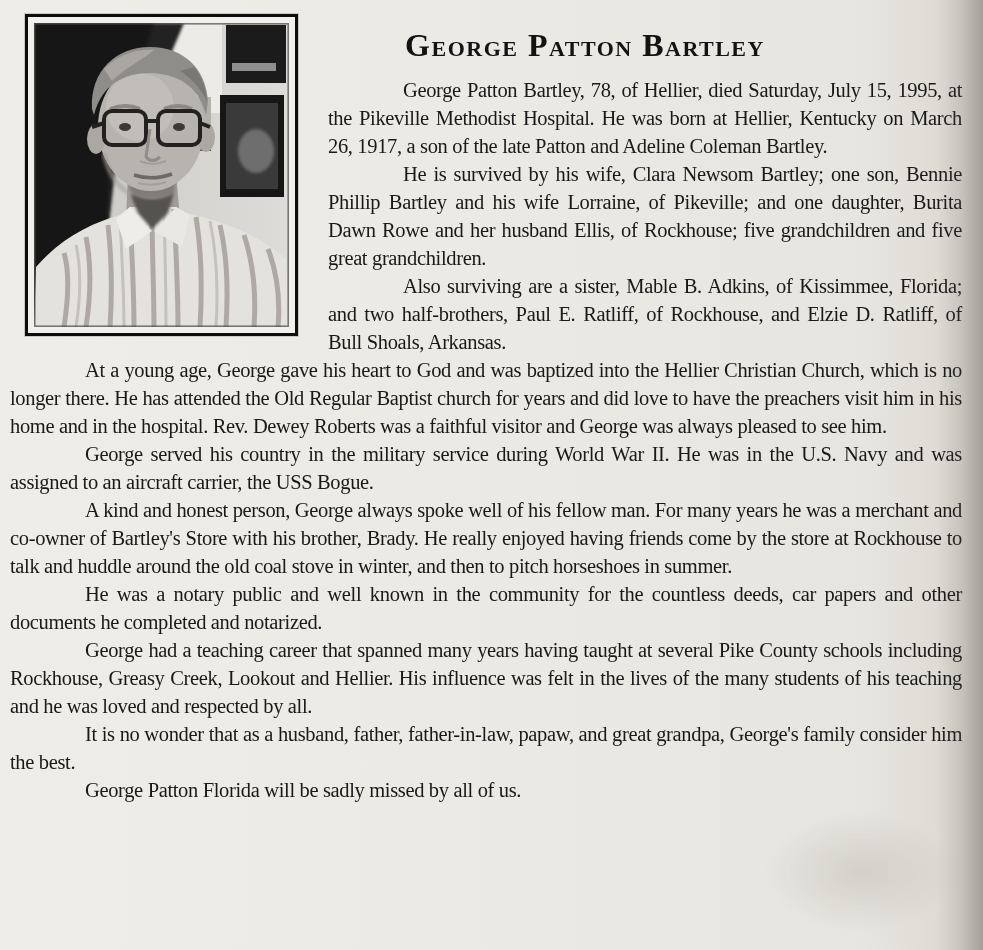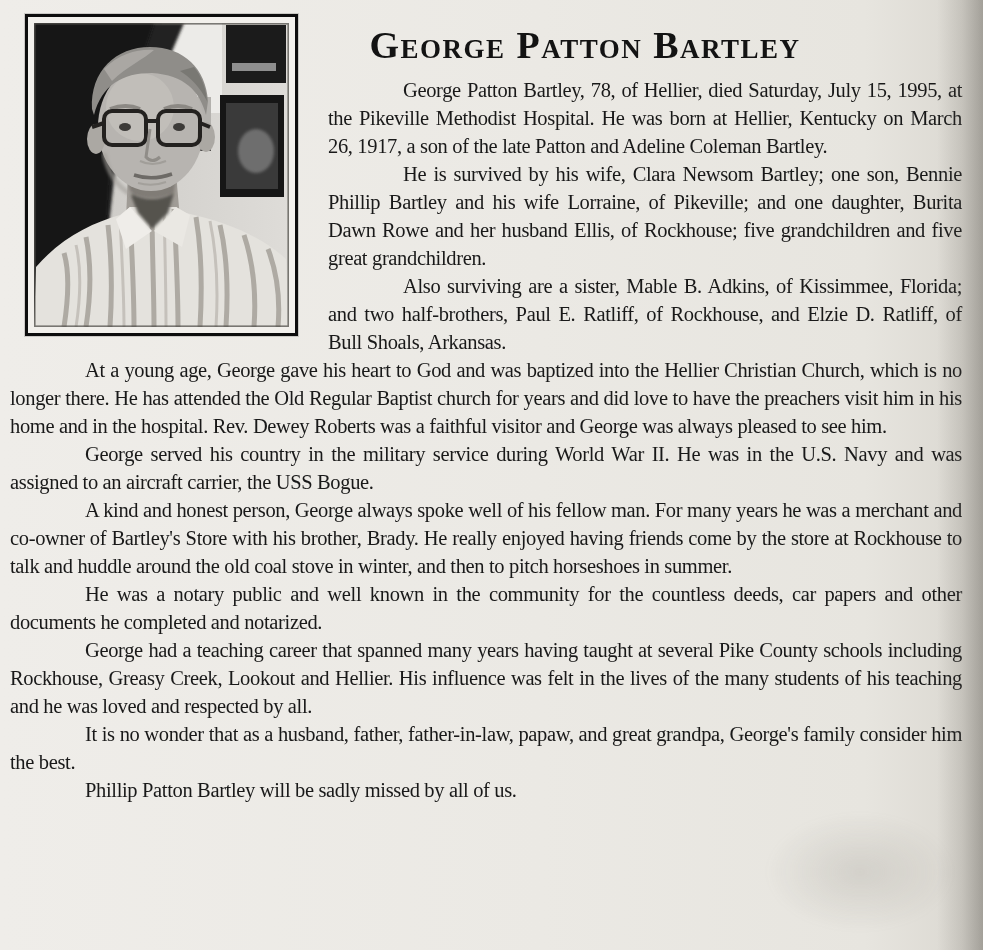--- a/index.html
+++ b/index.html
@@ -44,21 +44,21 @@
     border: 3px solid #0d0d0d;
     padding: 6px;
     background: #f2f0ec;
     box-shadow: 0 0 0 1px rgba(0,0,0,0.15);
   }
   .photo-frame svg { display: block; width: 255px; height: 304px; }
 
   h1.obit-title {
     margin: 16px 120px 15px 0;
     text-align: center;
-    font-size: 38px;
+    font-size: 32px;
     line-height: 31px;
     font-weight: bold;
     font-variant: small-caps;
     letter-spacing: 1.5px;
     color: #131313;
     white-space: nowrap;
   }
 
   p.body-par {
     margin: 0;
@@ -178,15 +178,15 @@
 
   <p class="body-par">George Patton Bartley, 78, of Hellier, died Saturday, July 15, 1995, at the Pikeville Methodist Hospital. He was born at Hellier, Kentucky on March 26, 1917, a son of the late Patton and Adeline Coleman Bartley.</p>
   <p class="body-par">He is survived by his wife, Clara Newsom Bartley; one son, Bennie Phillip Bartley and his wife Lorraine, of Pikeville; and one daughter, Burita Dawn Rowe and her husband Ellis, of Rockhouse; five grandchildren and five great grandchildren.</p>
   <p class="body-par">Also surviving are a sister, Mable B. Adkins, of Kissimmee, Florida; and two half-brothers, Paul E. Ratliff, of Rockhouse, and Elzie D. Ratliff, of Bull Shoals, Arkansas.</p>
   <p class="body-par">At a young age, George gave his heart to God and was baptized into the Hellier Christian Church, which is no longer there. He has attended the Old Regular Baptist church for years and did love to have the preachers visit him in his home and in the hospital. Rev. Dewey Roberts was a faithful visitor and George was always pleased to see him.</p>
   <p class="body-par">George served his country in the military service during World War II. He was in the U.S. Navy and was assigned to an aircraft carrier, the USS Bogue.</p>
   <p class="body-par">A kind and honest person, George always spoke well of his fellow man. For many years he was a merchant and co-owner of Bartley's Store with his brother, Brady. He really enjoyed having friends come by the store at Rockhouse to talk and huddle around the old coal stove in winter, and then to pitch horseshoes in summer.</p>
   <p class="body-par">He was a notary public and well known in the community for the countless deeds, car papers and other documents he completed and notarized.</p>
   <p class="body-par">George had a teaching career that spanned many years having taught at several Pike County schools including Rockhouse, Greasy Creek, Lookout and Hellier. His influence was felt in the lives of the many students of his teaching and he was loved and respected by all.</p>
   <p class="body-par">It is no wonder that as a husband, father, father-in-law, papaw, and great grandpa, George's family consider him the best.</p>
-  <p class="body-par">Phillip Patton Bartley will be sadly missed by all of us.</p>
+  <p class="body-par">George Patton Florida will be sadly missed by all of us.</p>
 
 </div>
 
 </body></html>

